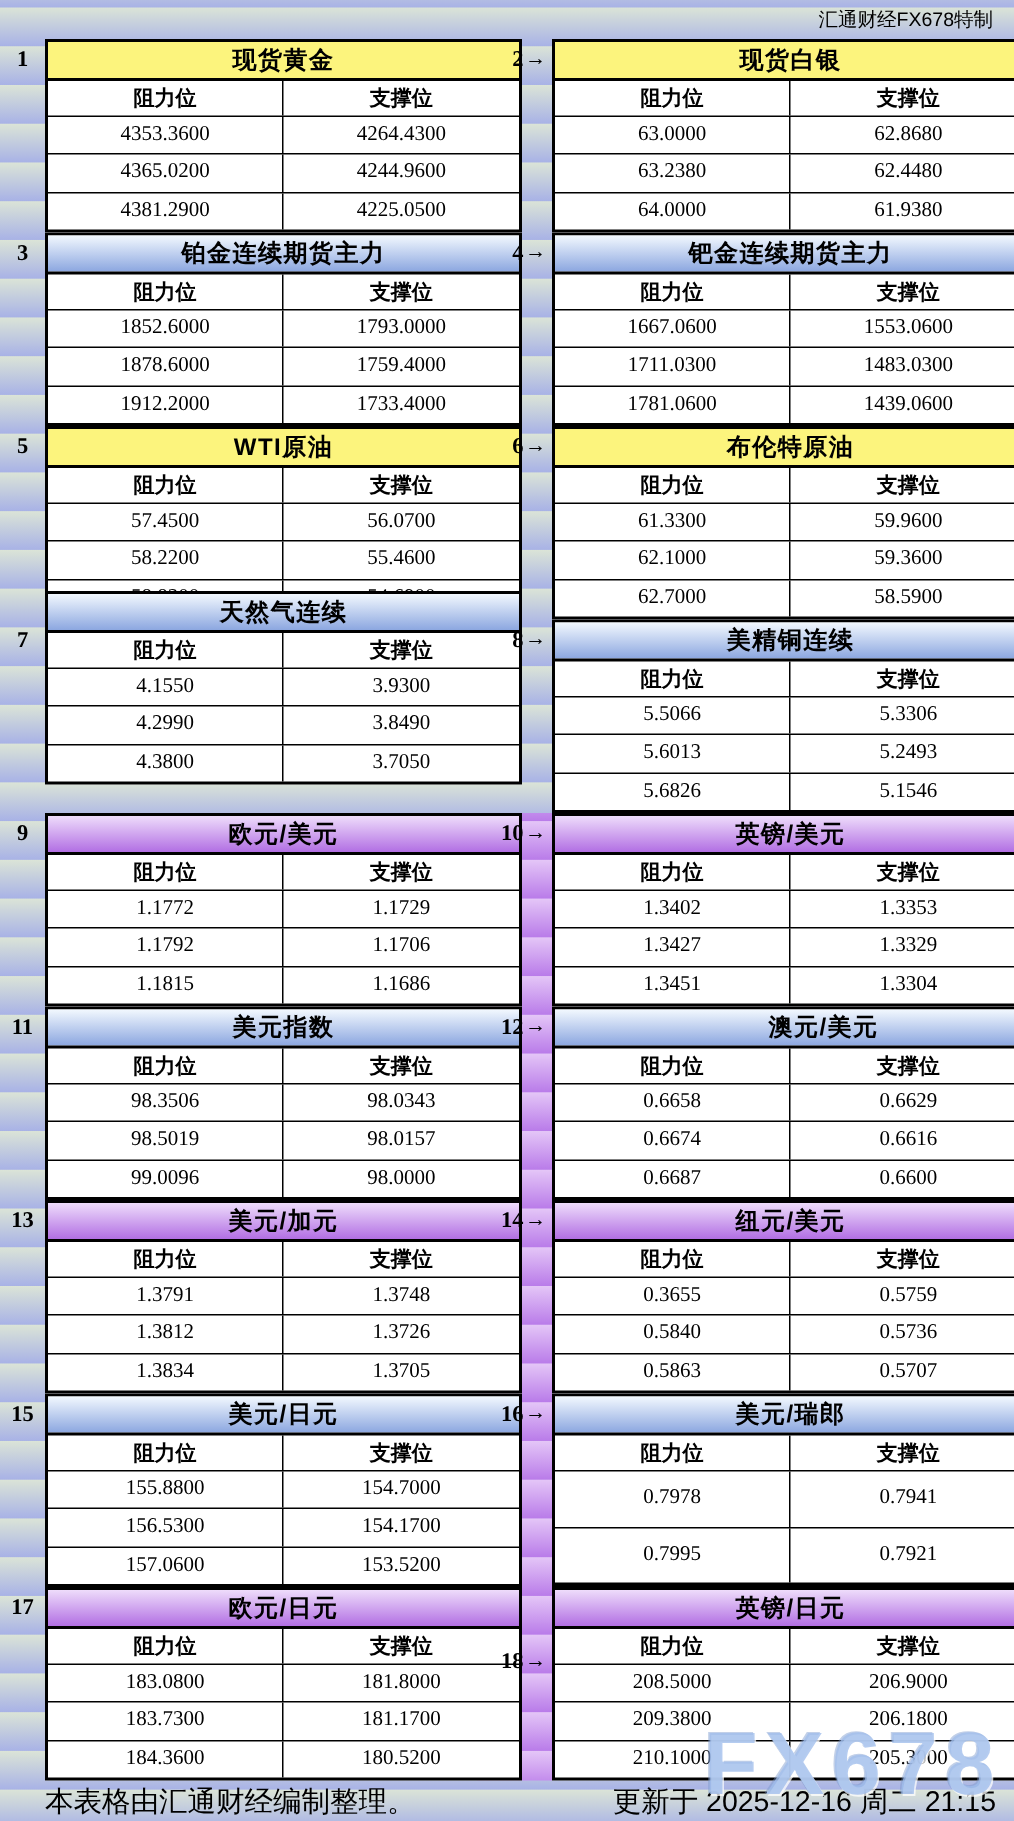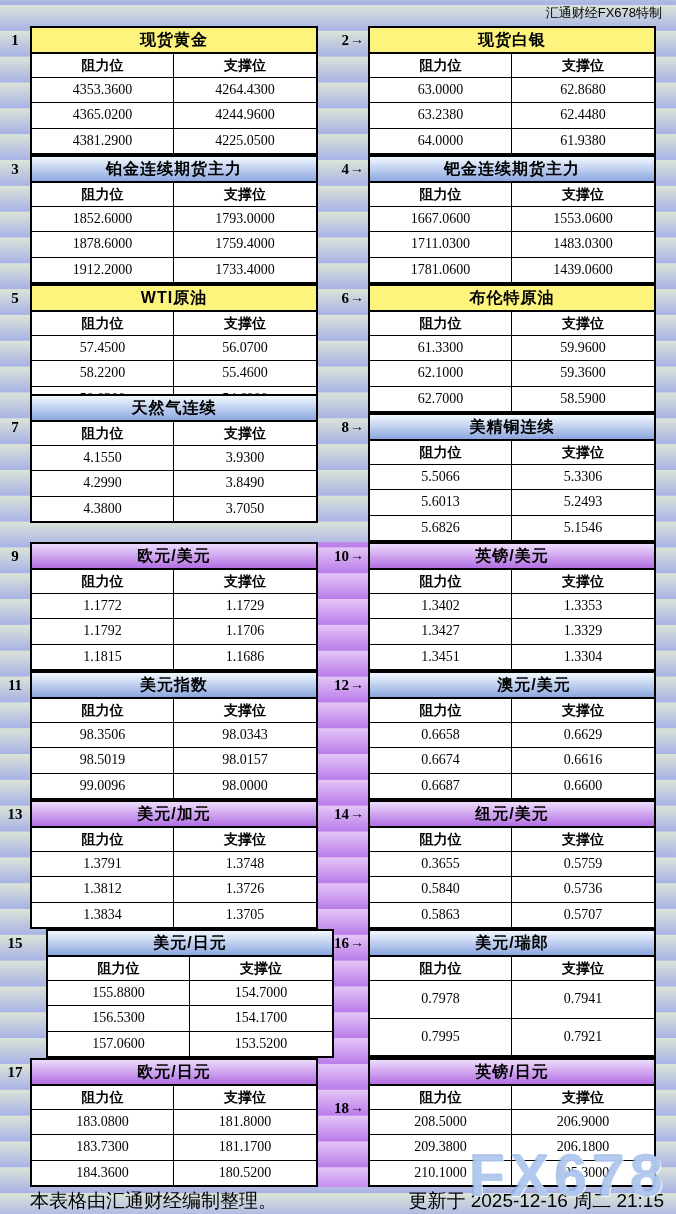--- a/index.html
+++ b/index.html
@@ -13,21 +13,21 @@
     color: #000;
   }
   .topbar {
     position: absolute; top: 0; left: 0; width: 676px; height: 26px;
     display: flex; align-items: center; justify-content: flex-end;
     padding-right: 14px; font-size: 13px; z-index: 2;
   }
   .gutter-strip { position: absolute; left: 318px; top: 542px; width: 50px; height: 645px; z-index: 1; }
   #tables { position: absolute; inset: 0; z-index: 2; }
   .sec {
-    position: absolute; width: 288px; height: 129px;
+    position: absolute; width: 318px; height: 129px;
     border: 2px solid #000; background: #fff;
     display: flex; flex-direction: column;
   }
   .sec-title {
     flex: 0 0 26px; border-bottom: 2px solid #000;
     display: flex; align-items: center; justify-content: center;
     font-weight: bold; font-size: 16px; letter-spacing: 1px;
   }
   .sec-row { display: flex; }
   .sec-head { flex: 0 0 24px; border-bottom: 1px solid #000; font-weight: bold; font-size: 14px; }
@@ -377,21 +377,21 @@
           <div class="sec-cell">0.5736</div>
         </div>
         <div class="sec-row sec-data">
           <div class="sec-cell first">0.5863</div>
           <div class="sec-cell">0.5707</div>
         </div>
       </div>
       <div class="num-label row-num" style="top: 929px;">
         <span>15</span>
       </div>
-      <div class="sec" style="left: 46px; top: 929px; text-align: center;">
+      <div class="sec" style="left: 30px; top: 929px; text-align: center;">
         <div class="sec-title" style="background-image: linear-gradient(rgb(242, 248, 254) 0%, rgb(140, 167, 224) 100%);">美元/日元</div>
         <div class="sec-row sec-head">
           <div class="sec-cell first">阻力位</div>
           <div class="sec-cell">支撑位</div>
         </div>
         <div class="sec-row sec-data mid">
           <div class="sec-cell first">155.8800</div>
           <div class="sec-cell">154.7000</div>
         </div>
         <div class="sec-row sec-data mid">

